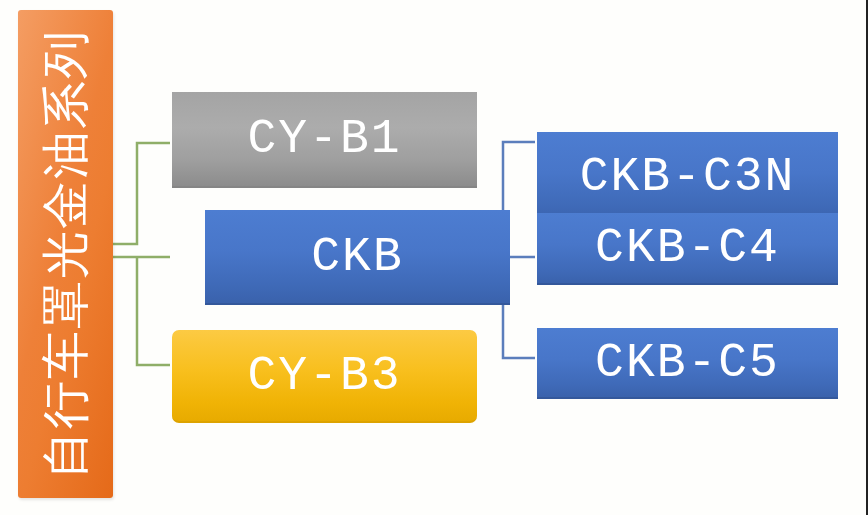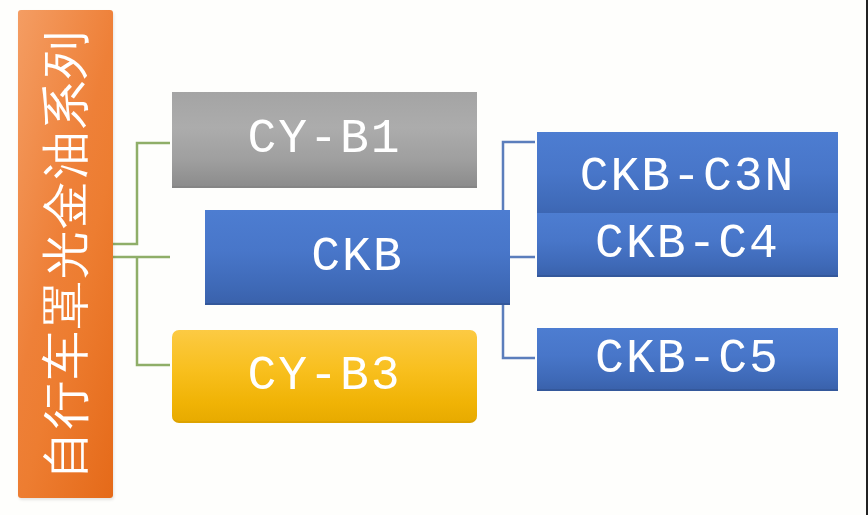--- a/index.html
+++ b/index.html
@@ -63,22 +63,22 @@
     background: linear-gradient(180deg, #fcca43 0%, #f8bf1d 45%, #f0b305 80%, #e8ab00 100%);
     border-bottom: 2px solid #dda300;
     border-radius: 7px;
   }
   .node-blue-sub {
     width: 301px; height: 92px; left: 537px;
     background: linear-gradient(180deg, #4d7dd1 0%, #4876c9 45%, #3f6ab8 82%, #3a62ac 100%);
     border-bottom: 2px solid #34589b;
   }
   .pos-c3n { top: 96px; margin-top: 36px; }
-  .pos-c4  { top: 213px; height: 64px; }
-  .pos-c5  { top: 328px; height: 63px; }
+  .pos-c4  { top: 213px; height: 72px; }
+  .pos-c5  { top: 328px; height: 71px; }
 
   .connectors {
     position: absolute;
     left: 0; top: 0;
     pointer-events: none;
   }
   .right-edge-line {
     position: absolute;
     right: 0; top: 0;
     width: 2px; height: 515px;

